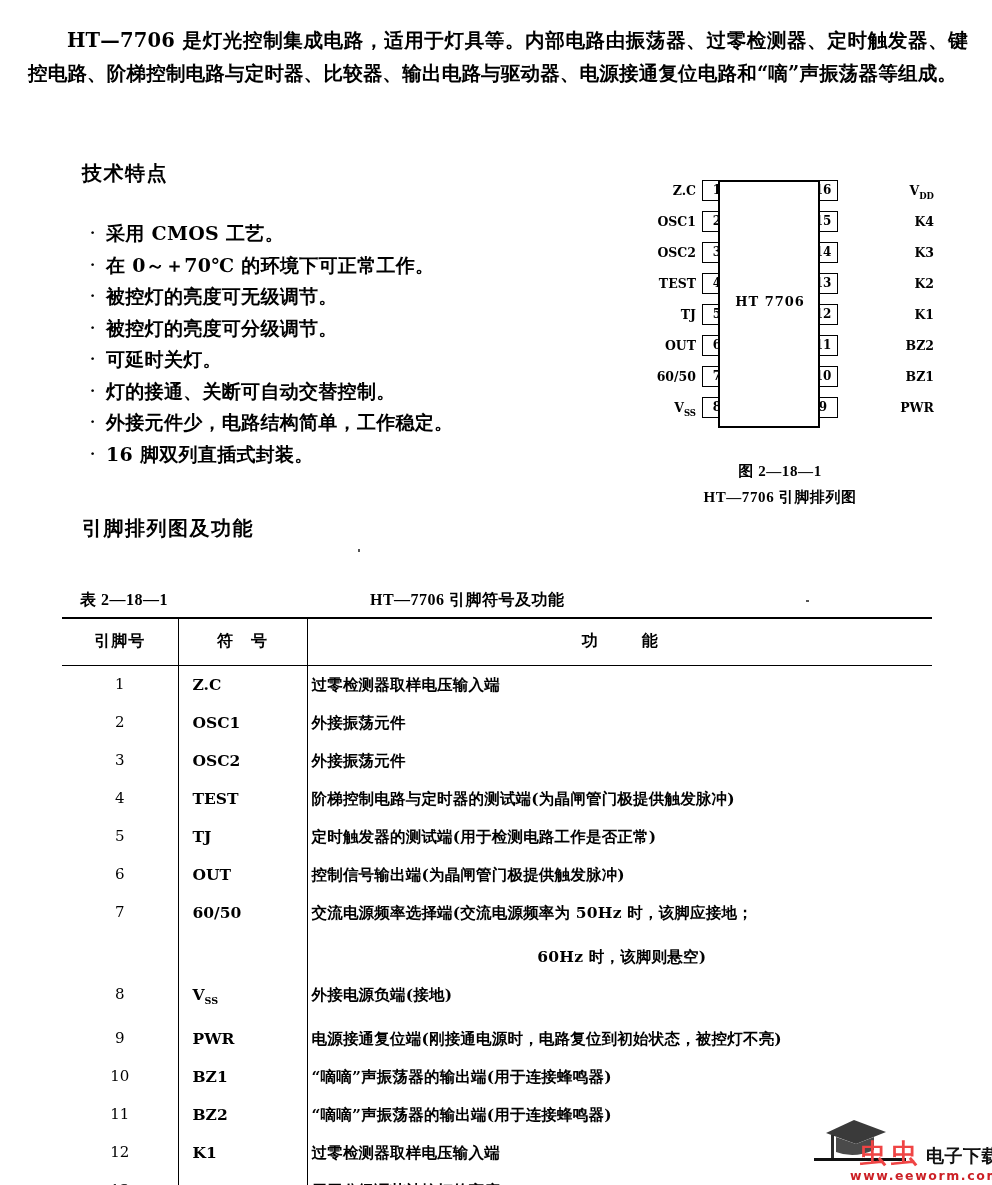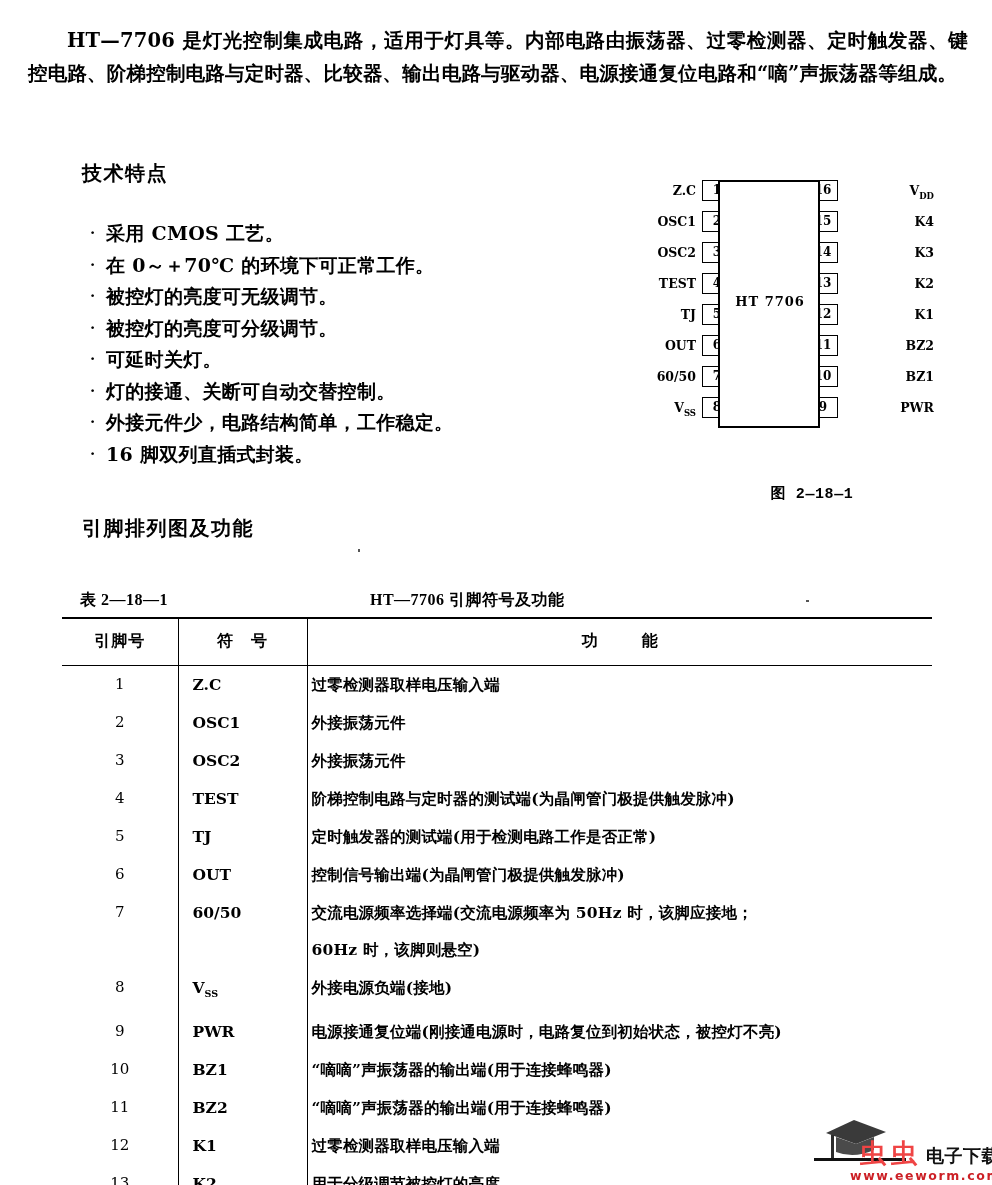--- a/index.html
+++ b/index.html
@@ -120,30 +120,29 @@
     white-space: nowrap;
     font-family: "DejaVu Serif", "Liberation Serif", serif;
     z-index: 3;
   }
   .pin-label.left  { right: 214px; text-align: right; width: 120px; }
   .pin-label.right { left: 204px; text-align: right; width: 90px; }
   .pin-label sub { font-size: 8.5px; }
 
   #fig-caption {
     position: absolute;
-    left: 672px;
+    left: 640px;
     top: 458px;
     width: 280px;
     text-align: center;
     font-size: 15px;
     line-height: 26px;
     font-weight: 600;
     letter-spacing: 0.6px;
-    font-family: Liberation Mono, monospace;
-    margin-top: 24px;
+    font-family: Liberation Serif, serif;
   }
 
   
   #pinfunc-heading {
     position: absolute;
     left: 82px;
     top: 515px;
     font-size: 20px;
     font-weight: bold;
     letter-spacing: 1.5px;
@@ -212,21 +211,21 @@
     width: 129px;
     font-weight: 600;
     font-size: 15.5px;
   }
   #pin-table td.c-func {
     border-left: 1.6px solid #000;
     padding-left: 4px;
     font-weight: 600;
     letter-spacing: 0.2px;
   }
-  #pin-table td.c-func .line2 { display: block; margin-top: 12px; }
+  #pin-table td.c-func .line2 { display: block; margin-top: 19px; text-align: center; }
   #pin-table sub { font-size: 9.5px; }
 
   
   #watermark {
     position: absolute;
     left: 822px;
     top: 1118px;
     width: 170px;
     height: 64px;
   }
@@ -325,20 +324,21 @@
   <div class="pin-label right" style="top:66px">K3</div>
   <div class="pin-label right" style="top:97px">K2</div>
   <div class="pin-label right" style="top:128px">K1</div>
   <div class="pin-label right" style="top:159px">BZ2</div>
   <div class="pin-label right" style="top:190px">BZ1</div>
   <div class="pin-label right" style="top:221px">PWR</div>
 </div>
 
 <div id="fig-caption">
   <div>图 2—18—1</div>
+  <div>HT—7706 引脚排列图</div>
 </div>
 
 <div id="pinfunc-heading">引脚排列图及功能</div>
 <div class="speck" style="left:358px; top:549px; width:2px; height:3px;"></div>
 <div class="speck" style="left:806px; top:600px; width:3px; height:2px;"></div>
 
 <div id="table-caption-row">
   <div id="table-number">表 2—18—1</div>
   <div id="table-title">HT—7706 引脚符号及功能</div>
 </div>

